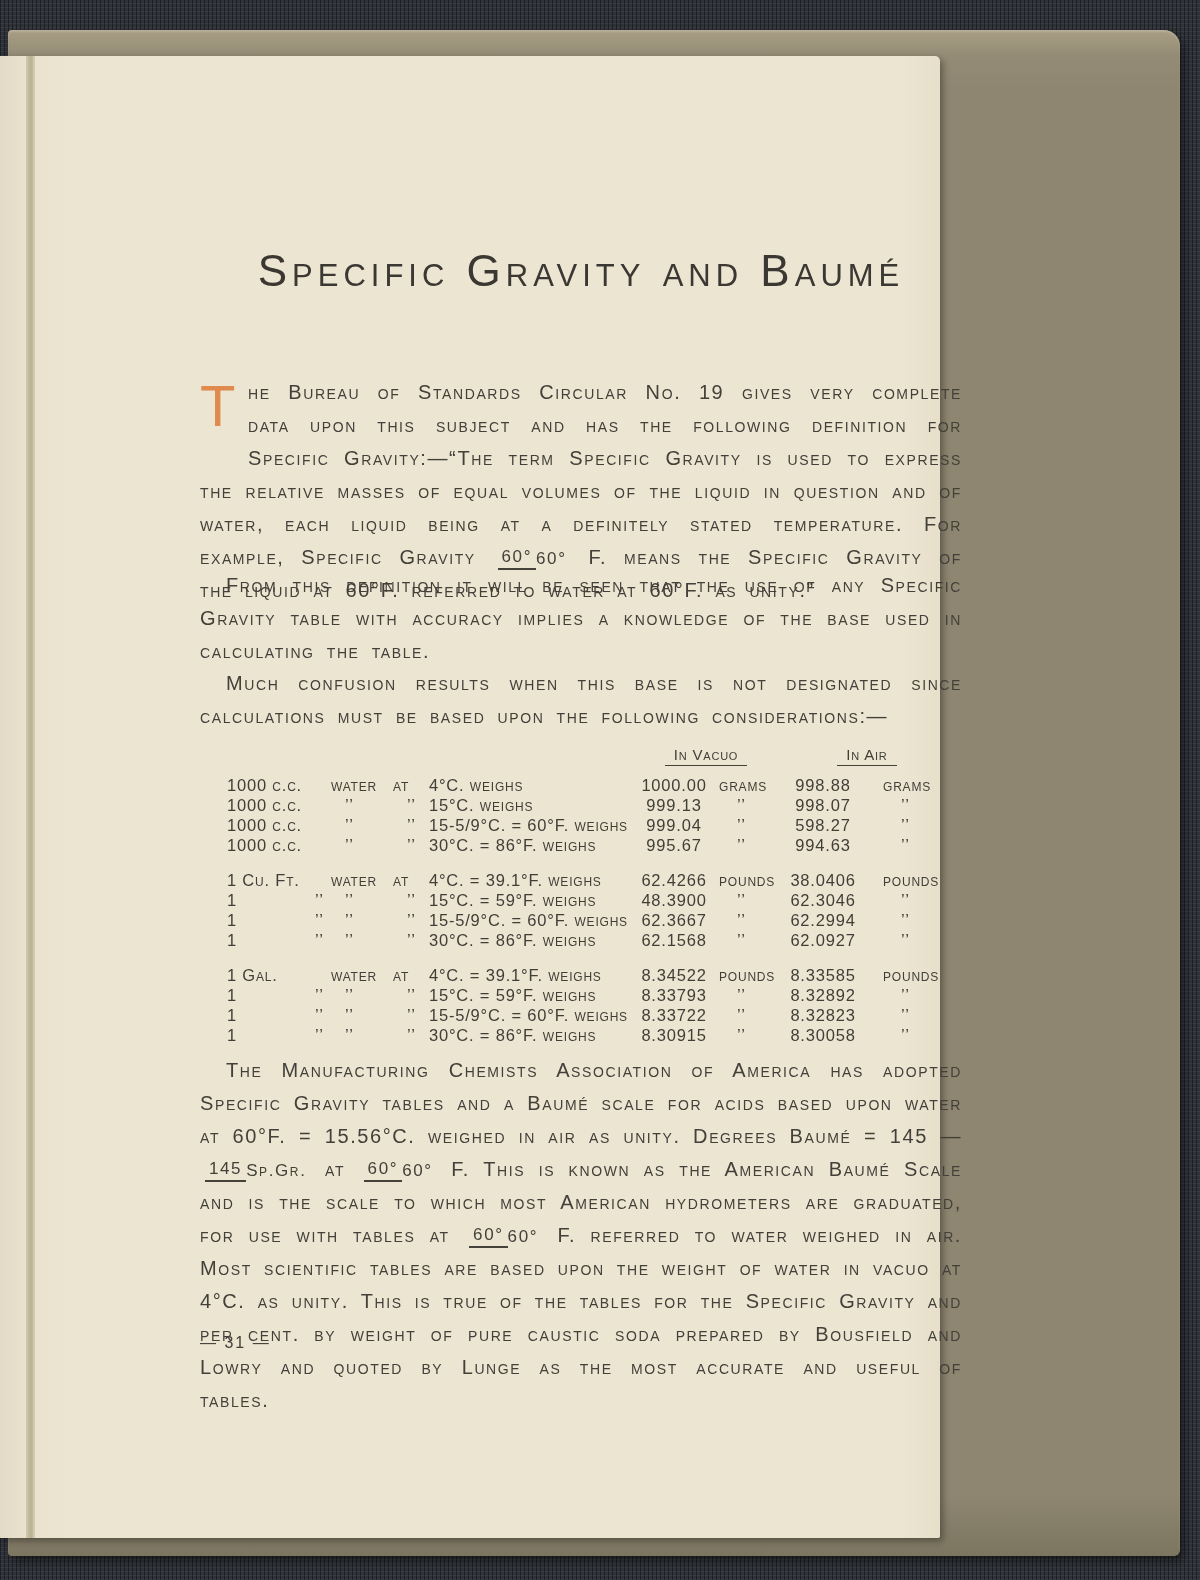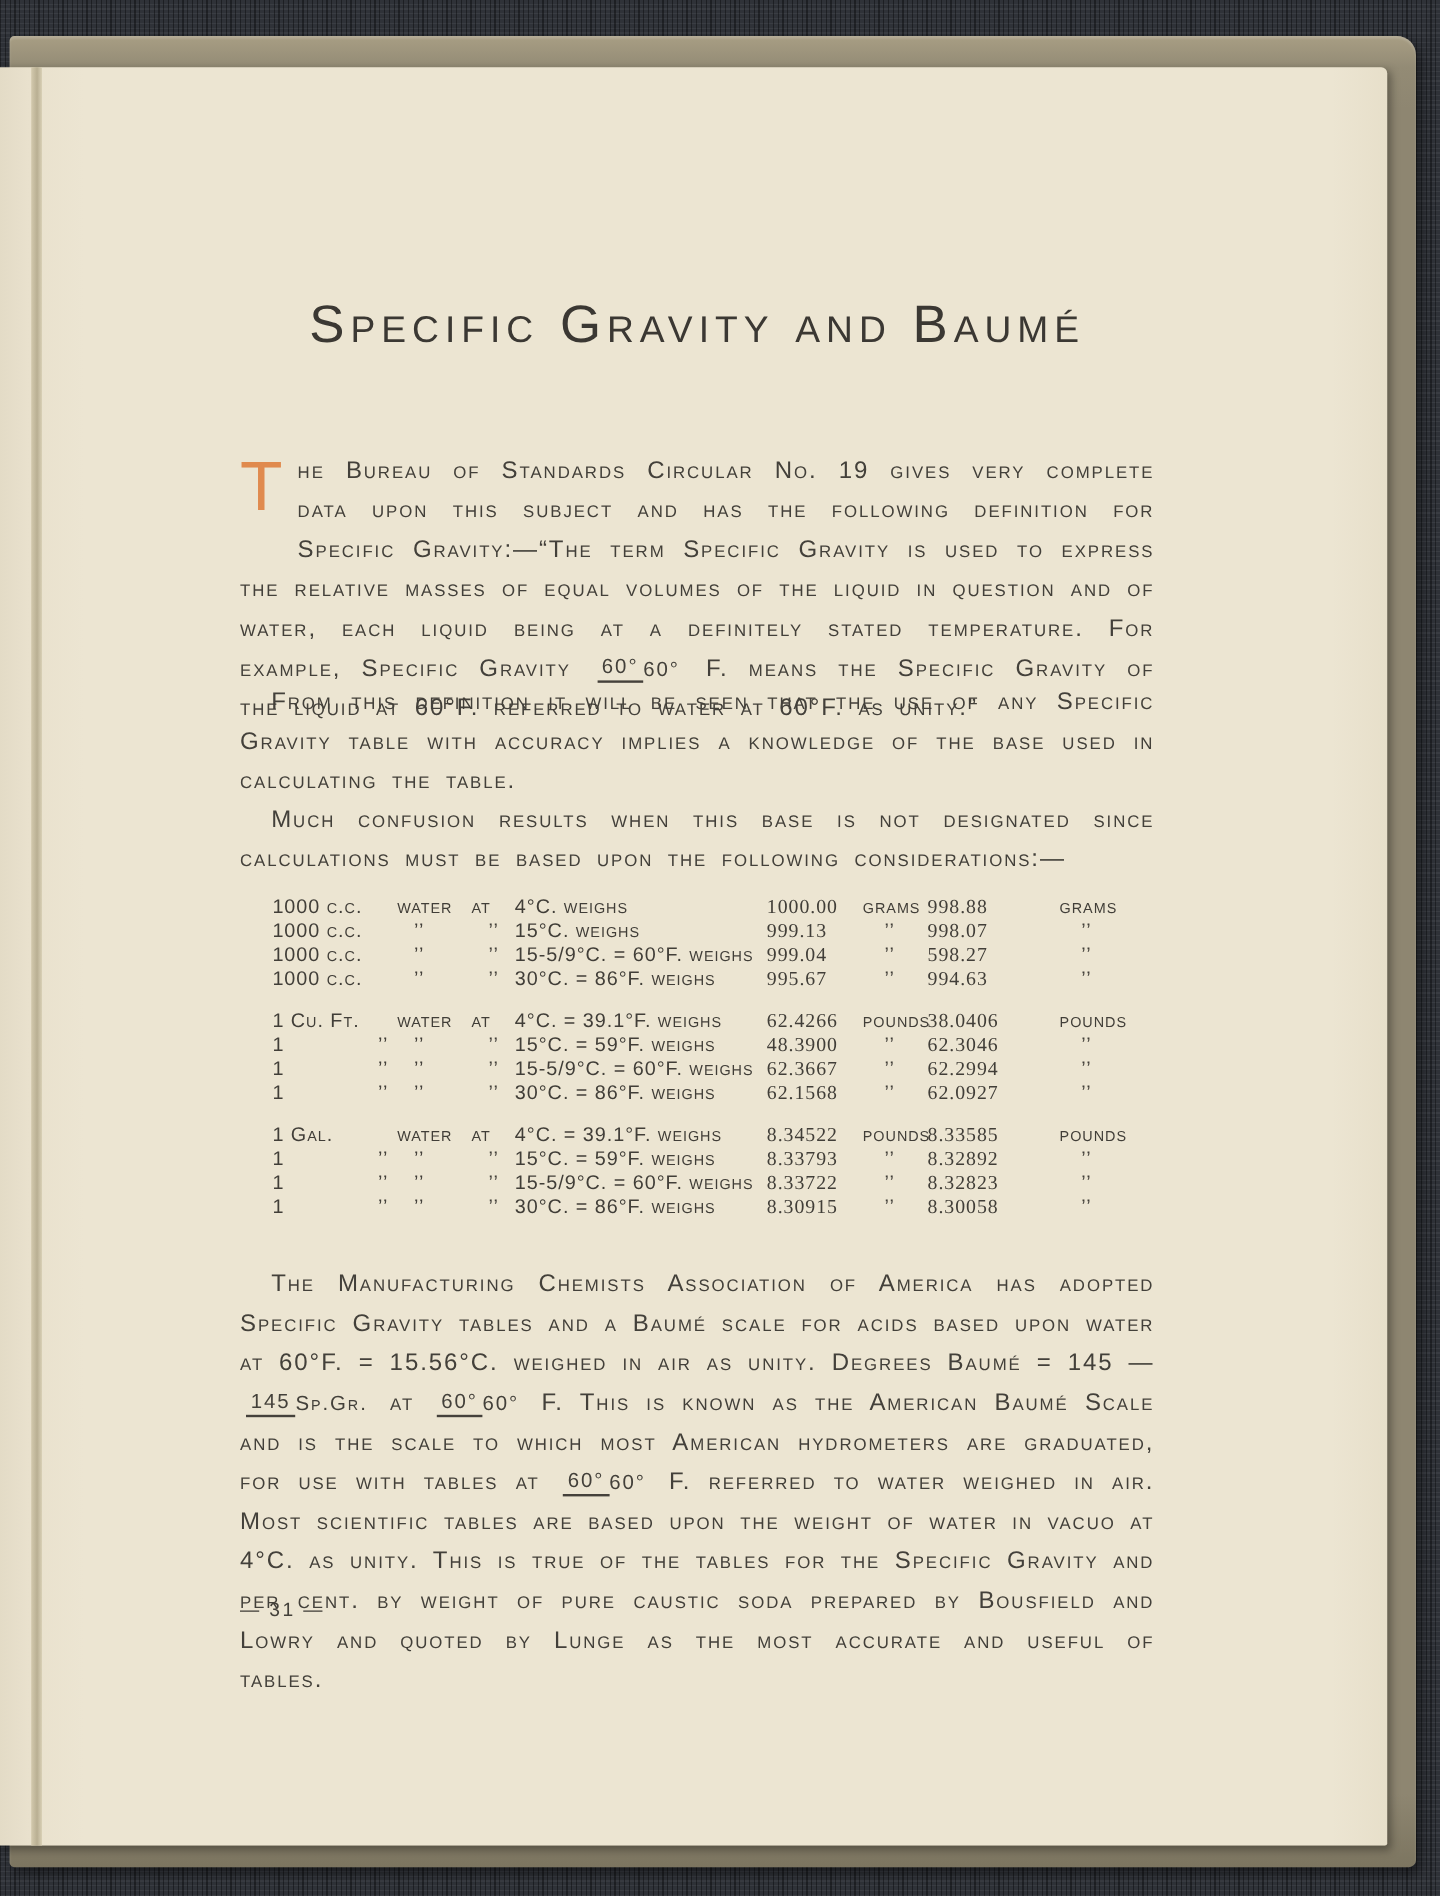--- a/index.html
+++ b/index.html
@@ -11,21 +11,21 @@
       repeating-linear-gradient(0deg, rgba(255,255,255,0.055) 0 1px, transparent 1px 4px);
     font-family:"Liberation Sans", sans-serif;
   }
   .cover{
     position:absolute;left:8px;top:30px;width:1172px;height:1526px;
     background:linear-gradient(180deg,#a89e84 0px,#938b75 26px,#8e8671 60px,#8e8671 96%,#7c7560 100%);
     border-radius:4px 16px 6px 4px;
     box-shadow: inset 0 2px 2px rgba(255,255,255,0.18), 4px 5px 10px rgba(0,0,0,0.45);
   }
   .page{
-    position:absolute;left:0;top:56px;width:1156px;height:1482px;
+    position:absolute;left:0;top:56px;width:940px;height:1482px;
     background:linear-gradient(90deg,#e3dbc6 0px,#e9e1cd 24px,#ece5d2 70px,#ece5d2 96%,#e7dfca 100%);
     border-radius:0 5px 2px 0;
     box-shadow: 3px 3px 7px rgba(0,0,0,0.35);
     color:#423f39;
   }
   .gutter-strip{
     position:absolute;left:26px;top:0;width:9px;height:100%;
     background:linear-gradient(90deg,#cfc5a8,#b0a688 55%,#d6cdb2);
     opacity:0.85;
   }
@@ -66,21 +66,21 @@
     align-items:baseline;white-space:nowrap;
   }
   .thead{margin-bottom:9px;font-size:15px;}
   .thead .h{text-align:center;}
   .thead .h.vac{grid-column:6/8;}
   .thead .h.air{grid-column:8/10;padding-left:34px;}
   .hu{display:inline-block;border-bottom:1.5px solid #45413b;padding:0 9px 2px;}
   .trow{line-height:20px;height:20px;}
   .trow.block-start{margin-top:15px;}
   .c{overflow:visible;}
-  .c.vnum,.c.anum{text-align:left;font-family:Liberation Serif, serif;}
+  .c.vnum,.c.anum{text-align:center;}
   .c.vunit,.c.aunit{padding-left:10px;}
   .c.dm{padding-left:14px;}
   .c.vunit.dm,.c.aunit.dm{padding-left:28px;}
   .pageno{
     position:absolute;top:1278px;left:0;width:100%;
     font-size:16px;letter-spacing:2px;color:#43403a;
   }
 </style>
 </head>
 <body>
@@ -98,20 +98,24 @@
       <p class="bp p1"><span class="dropcap">T</span><span>he Bureau of Standards Circular No. 19 gives very complete data upon this subject and has the following definition for Specific Gravity:—“The term Specific Gravity is used to express the relative masses of equal volumes of the liquid in question and of water, each liquid being at a definitely stated temperature.  For example, Specific Gravity </span><span class="frac">
             <span class="num">60°</span>
             <span class="den">60°</span>
           </span><span> F. means the Specific Gravity of the liquid at 60°F. referred to water at 60°F. as unity.”</span></p>
 
       <p class="bp p2 indent">From this definition it will be seen that the use of any Specific Gravity table with accuracy implies a knowledge of the base used in calculating the table.</p>
 
       <p class="bp p3 indent">Much confusion results when this base is not designated since calculations must be based upon the following considerations:—</p>
 
       <div class="wtable">
+        <div class="thead">
+          <span class="h vac"><span class="hu">In Vacuo</span></span>
+          <span class="h air"><span class="hu">In Air</span></span>
+        </div>
         <div id="tbody">
             <div class="trow">
     <span class="c q">1000 c.c.</span>
     <span class="c d0"></span>
     <span class="c d1">water</span>
     <span class="c d2">at</span>
     <span class="c temp">4°C. weighs</span>
     <span class="c vnum">1000.00</span>
     <span class="c vunit">grams</span>
     <span class="c anum">998.88</span>

